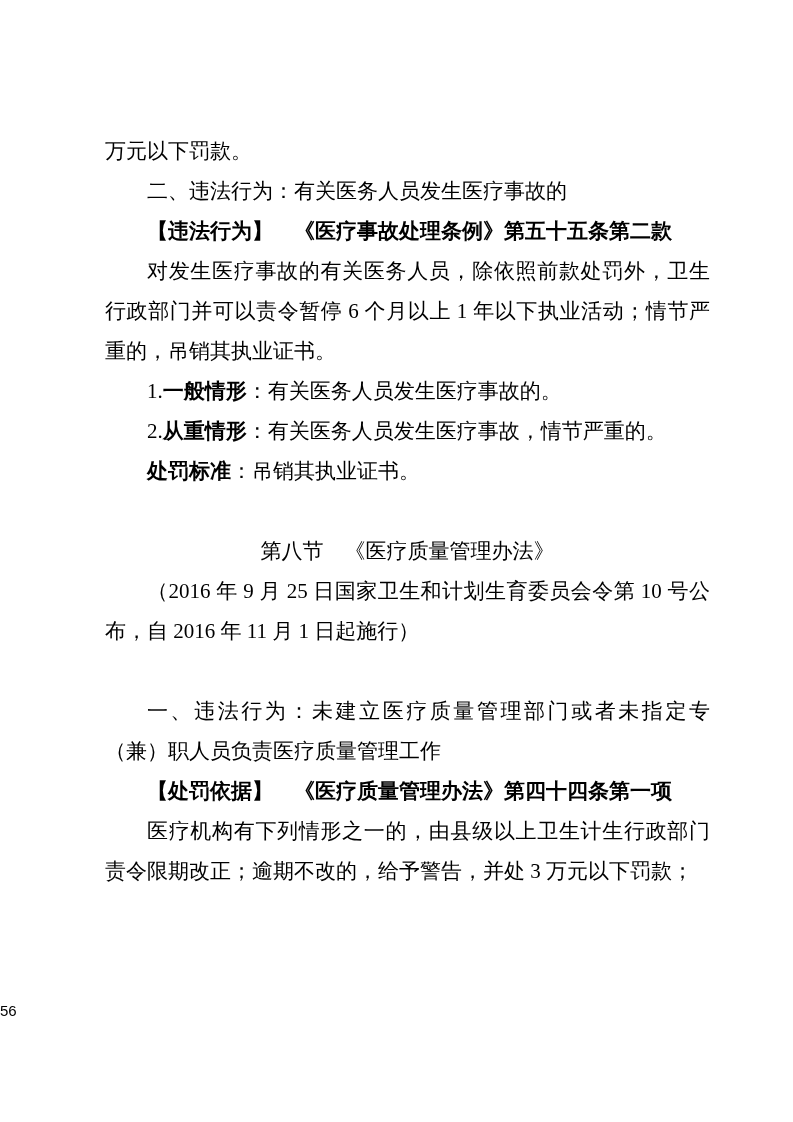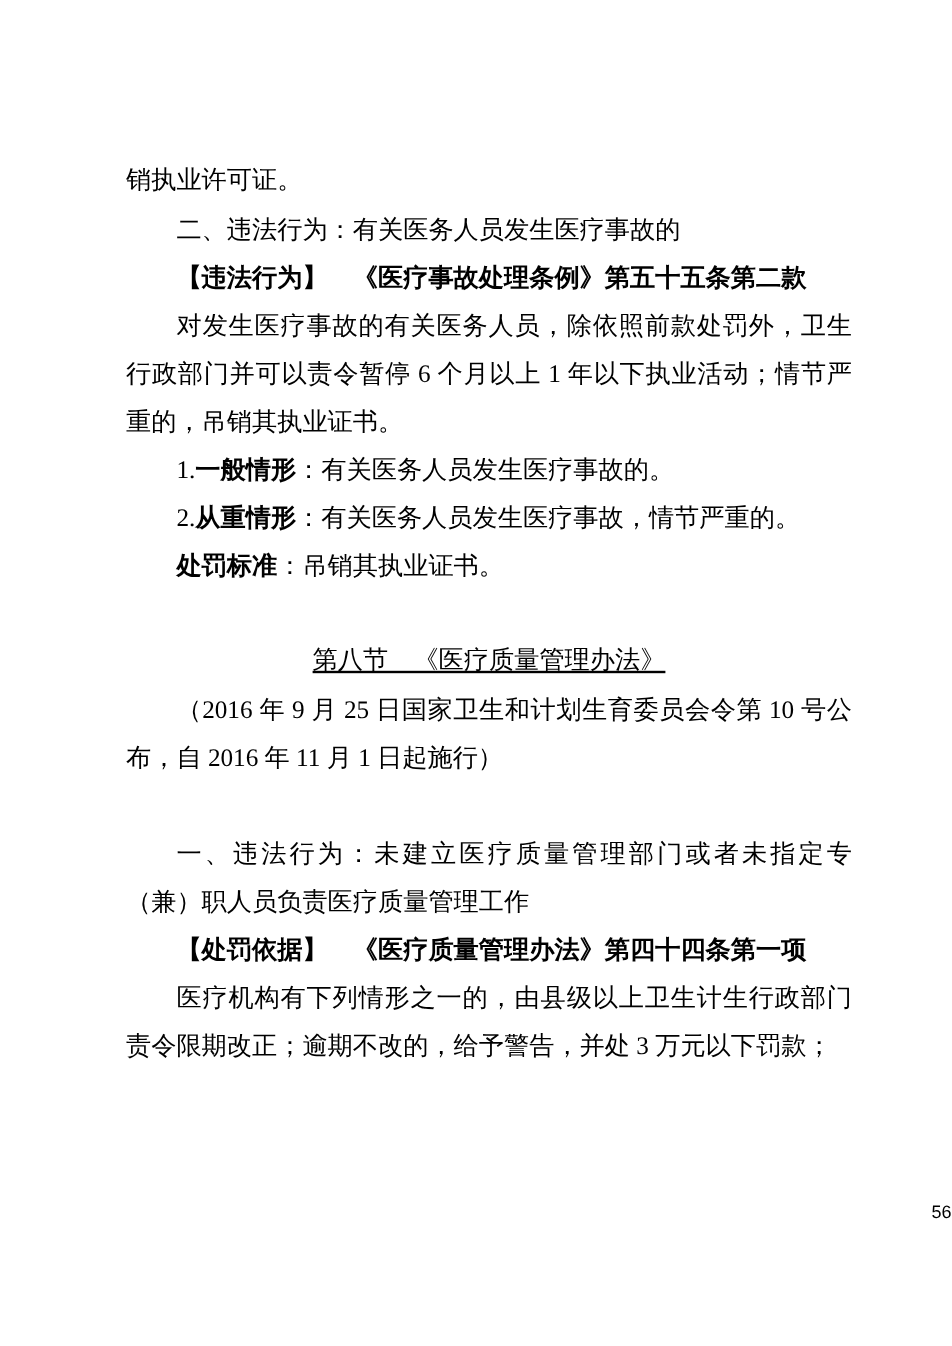--- a/index.html
+++ b/index.html
@@ -36,45 +36,44 @@
     text-indent: 42px;
     font-family: Liberation Serif, serif;
   }
   .heading {
     margin: 0;
     padding: 0;
     font-size: 21px;
     font-weight: normal;
     text-align: center;
     text-indent: 0;
-    text-decoration: underline;
   }
   .spacer {
     height: 40px;
   }
   .b {
     font-weight: bold;
   }
   .footer {
     position: absolute;
     top: 1002px;
     left: 0;
     width: 100%;
-    text-align: right;
+    text-align: left;
     font-size: 15px;
     line-height: 18px;
     color: #000000;
   }
 </style>
 </head>
 <body>
 
 <div class="page">
   <div class="doc" id="doc">
-      <p class="para"><span>销执业许可证。</span></p>
+      <p class="para"><span>万元以下罚款。</span></p>
       <p class="para indent"><span>二、违法行为：有关医务人员发生医疗事故的</span></p>
       <p class="para indent"><span class="b">【违法行为】　《医疗事故处理条例》第五十五条第二款</span></p>
       <p class="para indent"><span>对发生医疗事故的有关医务人员，除依照前款处罚外，卫生行政部门并可以责令暂停 6 个月以上 1 年以下执业活动；情节严重的，吊销其执业证书。</span></p>
       <p class="para indent"><span>1.</span><span class="b">一般情形</span><span>：有关医务人员发生医疗事故的。</span></p>
       <p class="para indent"><span>2.</span><span class="b">从重情形</span><span>：有关医务人员发生医疗事故，情节严重的。</span></p>
       <p class="para indent"><span class="b">处罚标准</span><span>：吊销其执业证书。</span></p>
       <div class="spacer"></div>
       <h2 class="heading"><span>第八节　《医疗质量管理办法》</span></h2>
       <p class="para indent"><span>（2016 年 9 月 25 日国家卫生和计划生育委员会令第 10 号公布，自 2016 年 11 月 1 日起施行）</span></p>
       <div class="spacer"></div>

